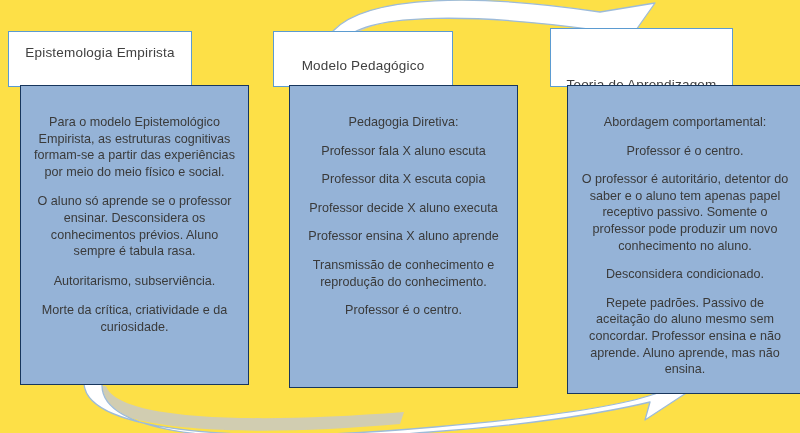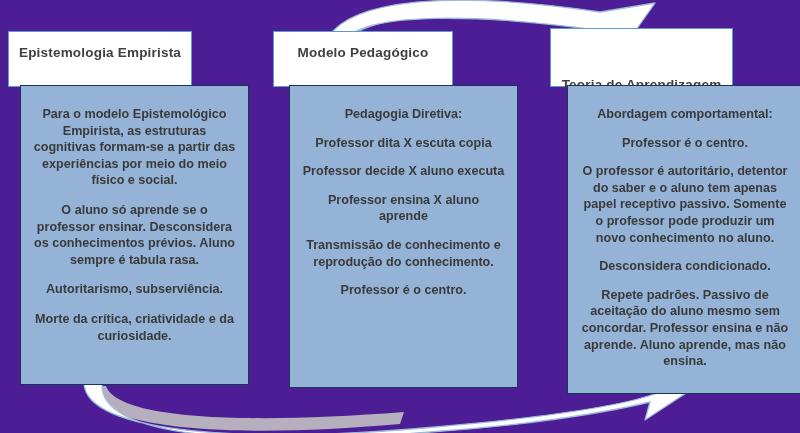--- a/index.html
+++ b/index.html
@@ -8,22 +8,21 @@
     background: #ffffff;
   }
   body {
     font-family: "Liberation Sans", sans-serif;
   }
   #canvas {
     position: relative;
     width: 800px;
     height: 433px;
     overflow: hidden;
-    background: #4c1d95;
-    font-weight: bold;
+    background: #fde047;
   }
   .arrows-layer {
     position: absolute;
     left: 0;
     top: 0;
     width: 800px;
     height: 433px;
     z-index: 1;
     pointer-events: none;
   }
@@ -48,39 +47,39 @@
     letter-spacing: 0.2px;
     white-space: nowrap;
   }
   
   .body-box {
     position: absolute;
     box-sizing: border-box;
     background: #95b3d7;
     border: 1.5px solid #17365d;
     z-index: 4;
-    padding: 20px 12px 10px 12px;
+    padding: 28px 12px 10px 12px;
   }
   .body-box p {
     margin: 0 0 13px 0;
     text-align: center;
     color: #3a3a3a;
     font-size: 12.6px;
     line-height: 1.32;
   }
   .body-box p:last-child {
     margin-bottom: 0;
   }
   
   #col-left .title-frame { left: 8px;  top: 31px;  width: 184px; height: 56px; }
   #col-left .title-text  { top: 13px; }
   #col-left .body-box    { left: 20px; top: 85px;  width: 229px; height: 300px; }
 
   #col-mid .title-frame  { left: 273px; top: 31px; width: 180px; height: 56px; }
-  #col-mid .title-text   { top: 13px; }
+  #col-mid .title-text   { top: 26px; }
   #col-mid .body-box     { left: 289px; top: 85px; width: 229px; height: 303px; }
 
   #col-right .title-frame{ left: 550px; top: 28px; width: 183px; height: 59px; }
   #col-right .title-text { top: 14px; margin-top: 34px; }
   #col-right .body-box   { left: 567px; top: 85px; width: 236px; height: 309px; }
 
   .body-box.mid p  { margin-bottom: 12px; }
   .body-box.right p { margin-bottom: 12px; }
 </style>
 </head>
@@ -122,20 +121,21 @@
       <p>Morte da crítica, criatividade e da curiosidade.</p>
     </div>
   </div>
 
   <div class="column" id="col-mid">
     <div class="title-frame">
       <div class="title-text">Modelo Pedagógico</div>
     </div>
     <div class="body-box mid">
       <p>Pedagogia Diretiva:</p>
+      <p>Professor fala X aluno escuta</p>
       <p>Professor dita X escuta copia</p>
       <p>Professor decide X aluno executa</p>
       <p>Professor ensina X aluno aprende</p>
       <p>Transmissão de conhecimento e reprodução do conhecimento.</p>
       <p>Professor é o centro.</p>
     </div>
   </div>
 
   <div class="column" id="col-right">
     <div class="title-frame">

